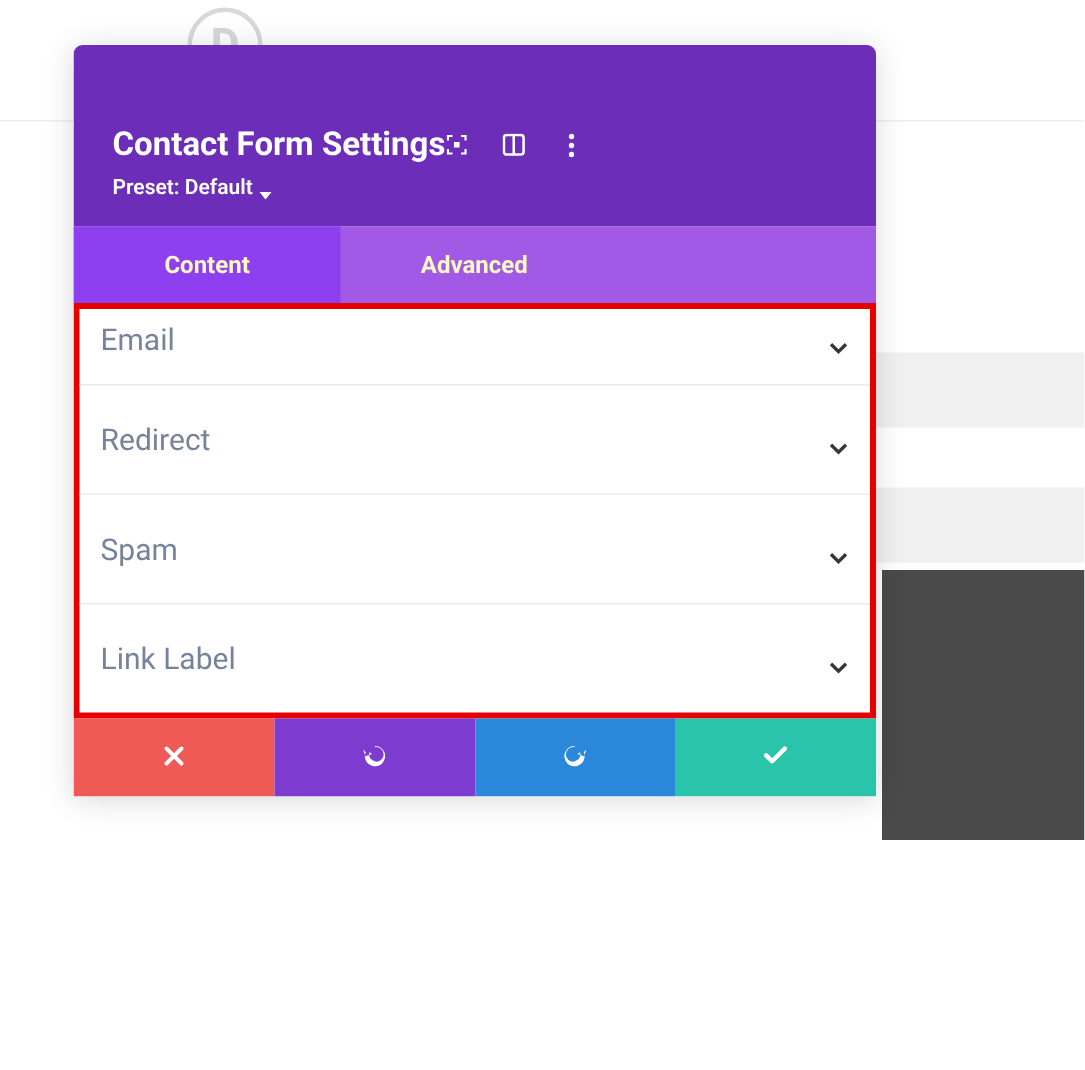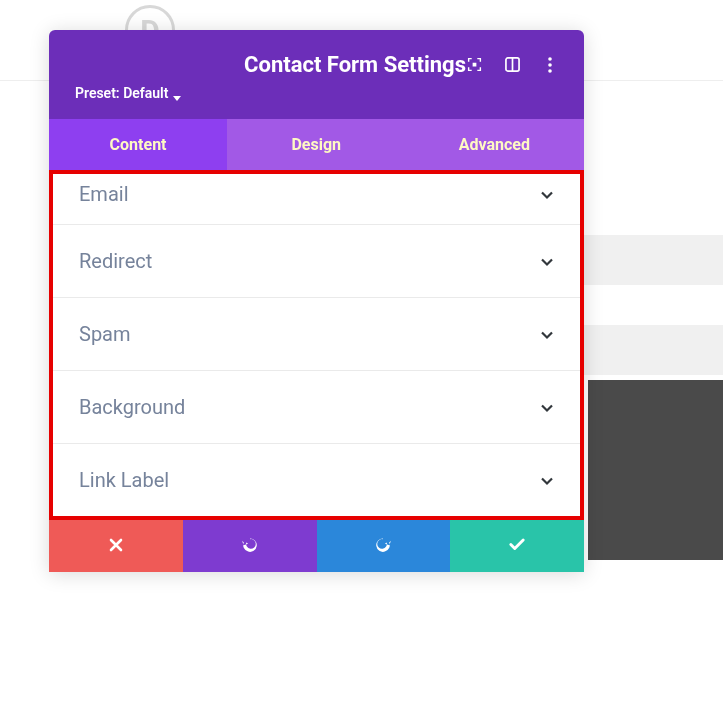--- a/index.html
+++ b/index.html
@@ -56,21 +56,22 @@
       overflow: hidden;
     }
     .modal-header {
       background: #6c2eb9;
       padding: 22px 26px 18px 26px;
       color: #fff;
     }
     .modal-title-row {
       display: flex;
       align-items: center;
-      justify-content: flex-end;
+      justify-content: flex-start;
+      margin-top: 32px;
     }
     .modal-title {
       font-size: 22px;
       font-weight: 700;
     }
     .modal-header-icons {
       display: flex;
       gap: 22px;
       align-items: center;
     }
@@ -116,23 +117,23 @@
     .tab.active {
       background: #8e3ff0;
     }
     .panel-body {
       border: 4px solid #e60000;
       border-top: 4px solid #e60000;
       background: #fff;
     }
     .accordion-item {
       display: flex;
-      align-items: center;
+      align-items: flex-end;
       justify-content: space-between;
-      padding: 24px 26px;
+      padding: 24px 14px;
       border-bottom: 1px solid #eaeaea;
       cursor: pointer;
     }
     .accordion-item:first-child {
       padding-top: 8px;
       padding-bottom: 18px;
     }
     .accordion-item:last-child {
       border-bottom: none;
     }
@@ -206,21 +207,20 @@
       </div>
     </div>
     <div class="preset-row">
       <span>Preset: Default</span>
       <span class="caret"></span>
     </div>
   </div>
 
   <div class="tabs">
     <div class="tab active">Content</div>
-    <div class="tab">Design</div>
     <div class="tab">Advanced</div>
   </div>
 
   <div class="panel-body">
     <div class="accordion-item">
       <div class="accordion-label">Email</div>
       <div class="chevron">
         <svg viewBox="0 0 14 14">
             <polyline points="2,4.5 7,9.5 12,4.5"></polyline>
           </svg>
@@ -229,28 +229,20 @@
     <div class="accordion-item">
       <div class="accordion-label">Redirect</div>
       <div class="chevron">
         <svg viewBox="0 0 14 14">
             <polyline points="2,4.5 7,9.5 12,4.5"></polyline>
           </svg>
       </div>
     </div>
     <div class="accordion-item">
       <div class="accordion-label">Spam</div>
-      <div class="chevron">
-        <svg viewBox="0 0 14 14">
-            <polyline points="2,4.5 7,9.5 12,4.5"></polyline>
-          </svg>
-      </div>
-    </div>
-    <div class="accordion-item">
-      <div class="accordion-label">Background</div>
       <div class="chevron">
         <svg viewBox="0 0 14 14">
             <polyline points="2,4.5 7,9.5 12,4.5"></polyline>
           </svg>
       </div>
     </div>
     <div class="accordion-item">
       <div class="accordion-label">Link Label</div>
       <div class="chevron">
         <svg viewBox="0 0 14 14">

